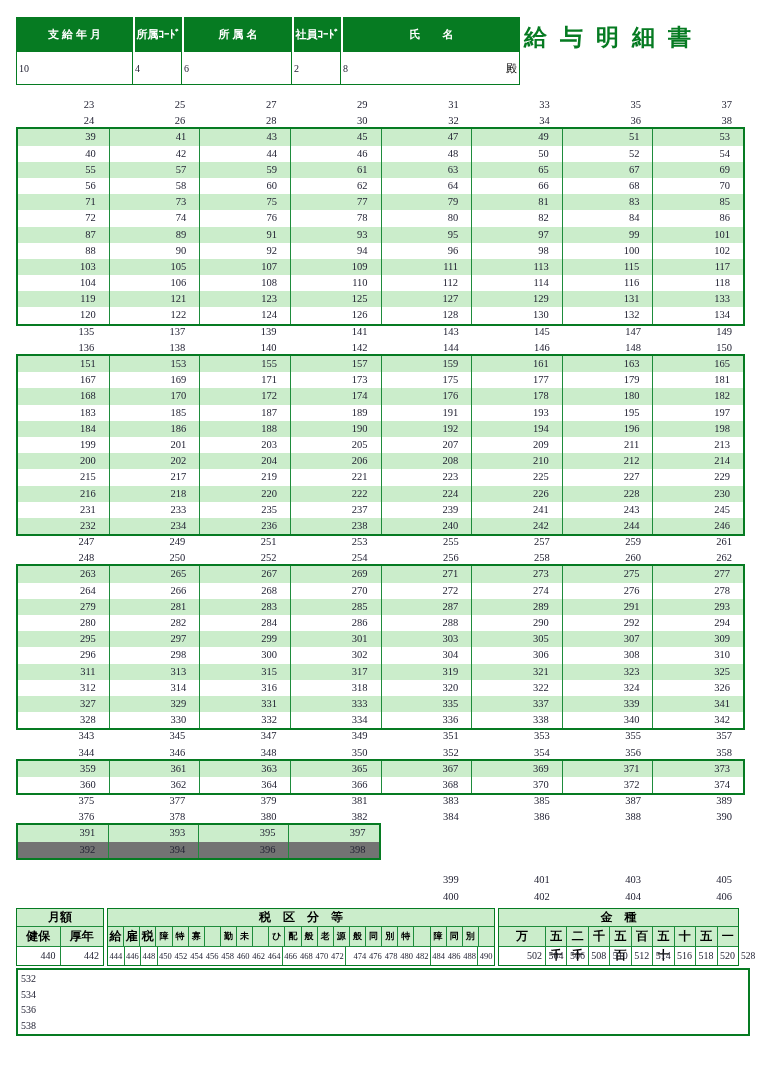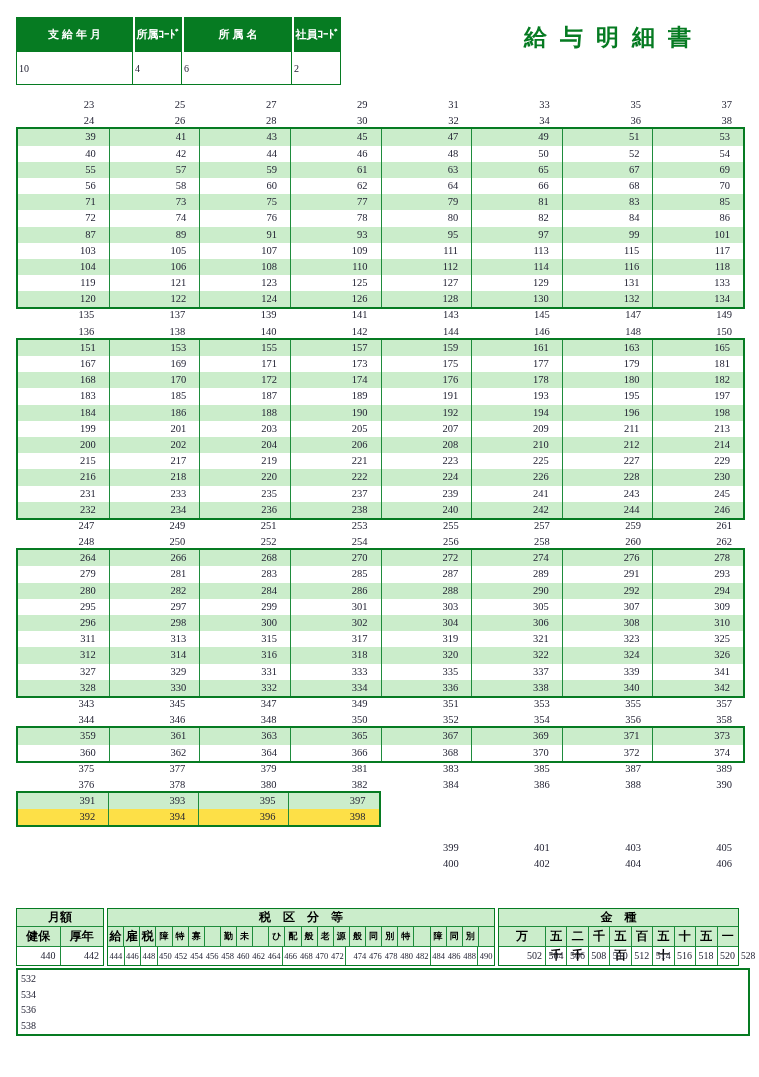--- a/index.html
+++ b/index.html
@@ -31,21 +31,21 @@
 
   
   .grid{position:absolute;left:16px;top:97px;width:729px;}
   .grow{display:flex;height:16.2px;}
   .gcell{width:12.5%;box-sizing:border-box;text-align:right;padding-right:13px;
          font-size:10.5px;line-height:16.2px;}
   .gbox{border:2px solid var(--gdark);margin:-2px 0;position:relative;background:#fff;}
   .gbox .grow:nth-child(odd){background:var(--gfill);}
   .gbox .grow .gcell+.gcell{border-left:1.5px solid var(--gline);}
   .gpart{display:flex;align-items:flex-start;height:32.4px;}
-  .gpbox{width:50%;box-sizing:border-box;border:2px solid var(--gdark);margin:-2px 0;background:#fde047;}
+  .gpbox{width:50%;box-sizing:border-box;border:2px solid var(--gdark);margin:-2px 0;background:#737373;}
   .gpbox .grow:first-child{background:var(--gfill);}
   .gpbox .gcell{width:25%;}
   .gpbox .grow .gcell+.gcell{border-left:1.5px solid var(--gline);}
   .gpfree{width:50%;}
   .gpfree .gcell{width:25%;margin-top:47px;}
 
   
   .lower{position:absolute;left:16px;top:908px;display:flex;align-items:flex-start;}
   .ltab{border:1.5px solid var(--gdark);box-sizing:border-box;background:#fff;}
   .ltitle{height:17px;background:var(--gfill);border-bottom:1px solid var(--gline);
@@ -103,20 +103,27 @@
         <div class="hval num">
           <div>6</div>
         </div>
       </div>
       <div class="hcol" style="width: 49px;">
         <div class="hlabel">社員ｺｰﾄﾞ</div>
         <div class="hval num">
           <div>2</div>
         </div>
       </div>
+      <div class="hcol" style="width: 179px;">
+        <div class="hlabel">氏　　名</div>
+        <div class="hval num">
+          <div>8</div>
+          <div class="hsuffix">殿</div>
+        </div>
+      </div>
     </div>
   <div class="title">給与明細書</div>
   <div class="grid">
       <div class="gfree">
         <div class="grow">
           <div class="gcell num">23</div>
           <div class="gcell num">25</div>
           <div class="gcell num">27</div>
           <div class="gcell num">29</div>
           <div class="gcell num">31</div>
@@ -200,20 +207,30 @@
           <div class="gcell num">87</div>
           <div class="gcell num">89</div>
           <div class="gcell num">91</div>
           <div class="gcell num">93</div>
           <div class="gcell num">95</div>
           <div class="gcell num">97</div>
           <div class="gcell num">99</div>
           <div class="gcell num">101</div>
         </div>
         <div class="grow">
+          <div class="gcell num">88</div>
+          <div class="gcell num">90</div>
+          <div class="gcell num">92</div>
+          <div class="gcell num">94</div>
+          <div class="gcell num">96</div>
+          <div class="gcell num">98</div>
+          <div class="gcell num">100</div>
+          <div class="gcell num">102</div>
+        </div>
+        <div class="grow">
           <div class="gcell num">103</div>
           <div class="gcell num">105</div>
           <div class="gcell num">107</div>
           <div class="gcell num">109</div>
           <div class="gcell num">111</div>
           <div class="gcell num">113</div>
           <div class="gcell num">115</div>
           <div class="gcell num">117</div>
         </div>
         <div class="grow">
@@ -397,20 +414,30 @@
           <div class="gcell num">250</div>
           <div class="gcell num">252</div>
           <div class="gcell num">254</div>
           <div class="gcell num">256</div>
           <div class="gcell num">258</div>
           <div class="gcell num">260</div>
           <div class="gcell num">262</div>
         </div>
       </div>
       <div class="gbox">
+        <div class="grow">
+          <div class="gcell num">263</div>
+          <div class="gcell num">265</div>
+          <div class="gcell num">267</div>
+          <div class="gcell num">269</div>
+          <div class="gcell num">271</div>
+          <div class="gcell num">273</div>
+          <div class="gcell num">275</div>
+          <div class="gcell num">277</div>
+        </div>
         <div class="grow">
           <div class="gcell num">264</div>
           <div class="gcell num">266</div>
           <div class="gcell num">268</div>
           <div class="gcell num">270</div>
           <div class="gcell num">272</div>
           <div class="gcell num">274</div>
           <div class="gcell num">276</div>
           <div class="gcell num">278</div>
         </div>

